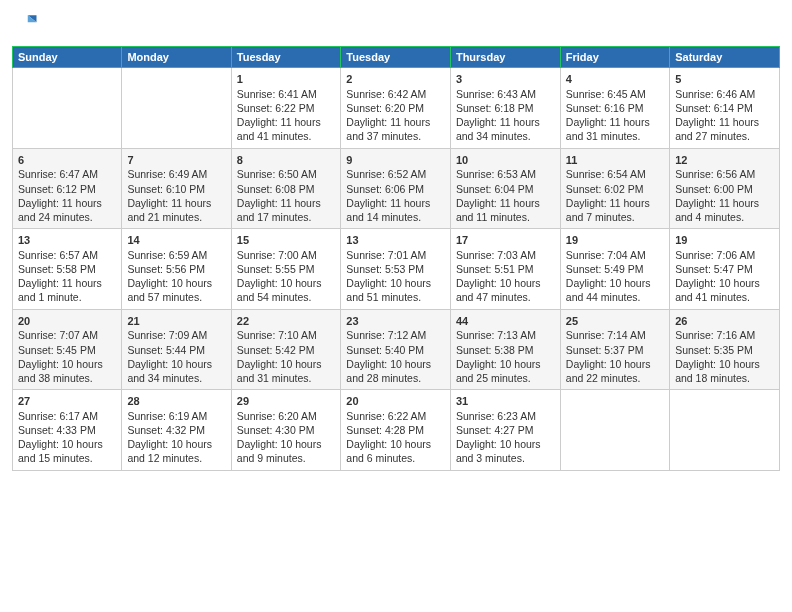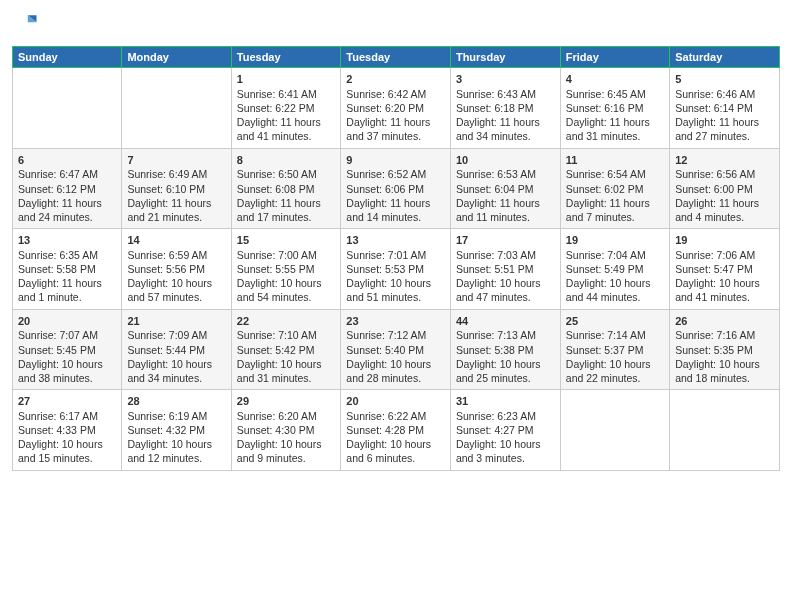--- a/index.html
+++ b/index.html
@@ -203,21 +203,21 @@
           <td>
             <span class="day-num">12</span>
             <div>Sunrise: 6:56 AM</div>
             <div>Sunset: 6:00 PM</div>
             <div>Daylight: 11 hours and 4 minutes.</div>
           </td>
         </tr>
         <tr>
           <td>
             <span class="day-num">13</span>
-            <div>Sunrise: 6:35 AM</div>
+            <div>Sunrise: 6:57 AM</div>
             <div>Sunset: 5:58 PM</div>
             <div>Daylight: 11 hours and 1 minute.</div>
           </td>
           <td>
             <span class="day-num">14</span>
             <div>Sunrise: 6:59 AM</div>
             <div>Sunset: 5:56 PM</div>
             <div>Daylight: 10 hours and 57 minutes.</div>
           </td>
           <td>

